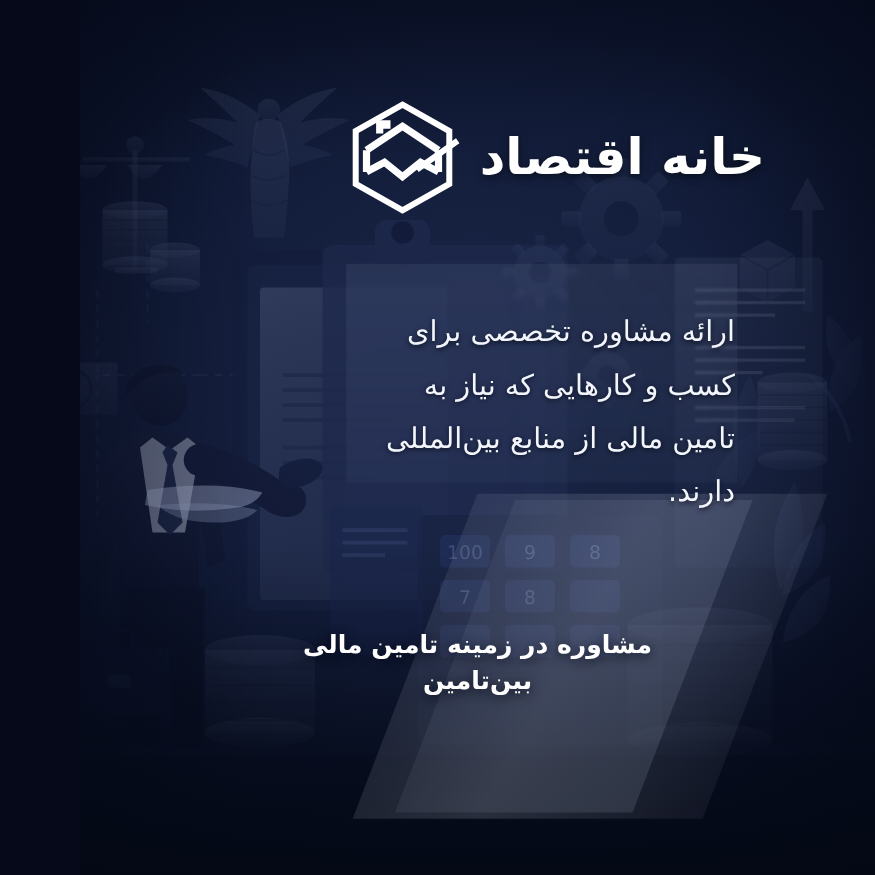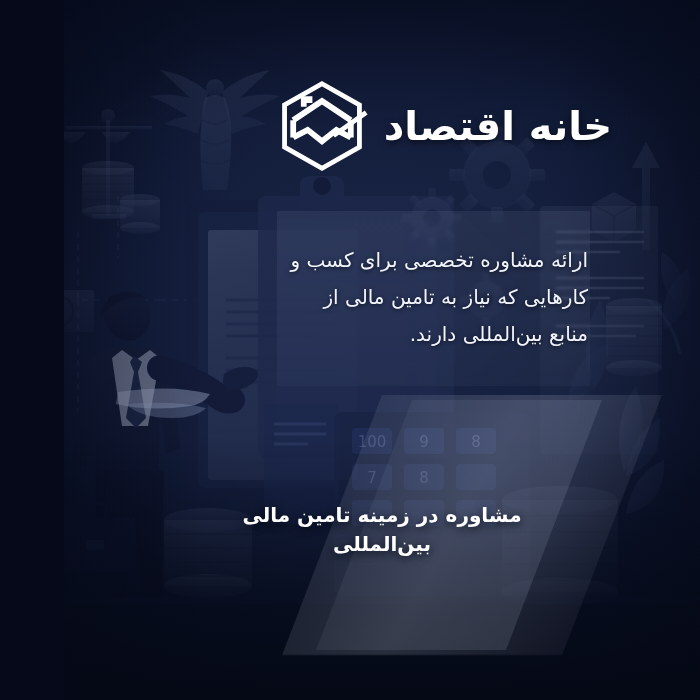--- a/index.html
+++ b/index.html
@@ -58,21 +58,21 @@
   
   .body-panel{
     position:absolute;right:110px;top:211px;width:313px;height:175px;
     background:linear-gradient(180deg, rgba(190,202,228,.085), rgba(190,202,228,.045));
     backdrop-filter:blur(1px);
     z-index:5;
   }
   .body-text{
     position:absolute;right:112px;top:222px;width:305px;
     z-index:7;
-    color:#f2f5fb;font-size:20px;line-height:1.85;
+    color:#f2f5fb;font-size:23px;line-height:1.85;
     text-shadow:0 1px 4px rgba(3,8,20,.75);
   }
 
   
   .headline{
     position:absolute;left:0;right:0;top:488px;
     z-index:9;
     text-align:center;
     color:#ffffff;
     font-size:20px;font-weight:700;line-height:1.42;
@@ -411,16 +411,16 @@
       </svg>
     </span>
     <span class="logo-word">خانه اقتصاد</span>
   </div>
 
   <div class="body-panel"></div>
   <p class="body-text">ارائه مشاوره تخصصی برای کسب و کارهایی که نیاز به تامین مالی از منابع بین‌المللی دارند.</p>
 
   <h1 class="headline">
     <span>مشاوره در زمینه تامین مالی</span>
-    <span class="l2">بین‌المللی</span>
+    <span class="l2">بین‌تامین</span>
   </h1>
 
 </div>
 
 </body></html>

